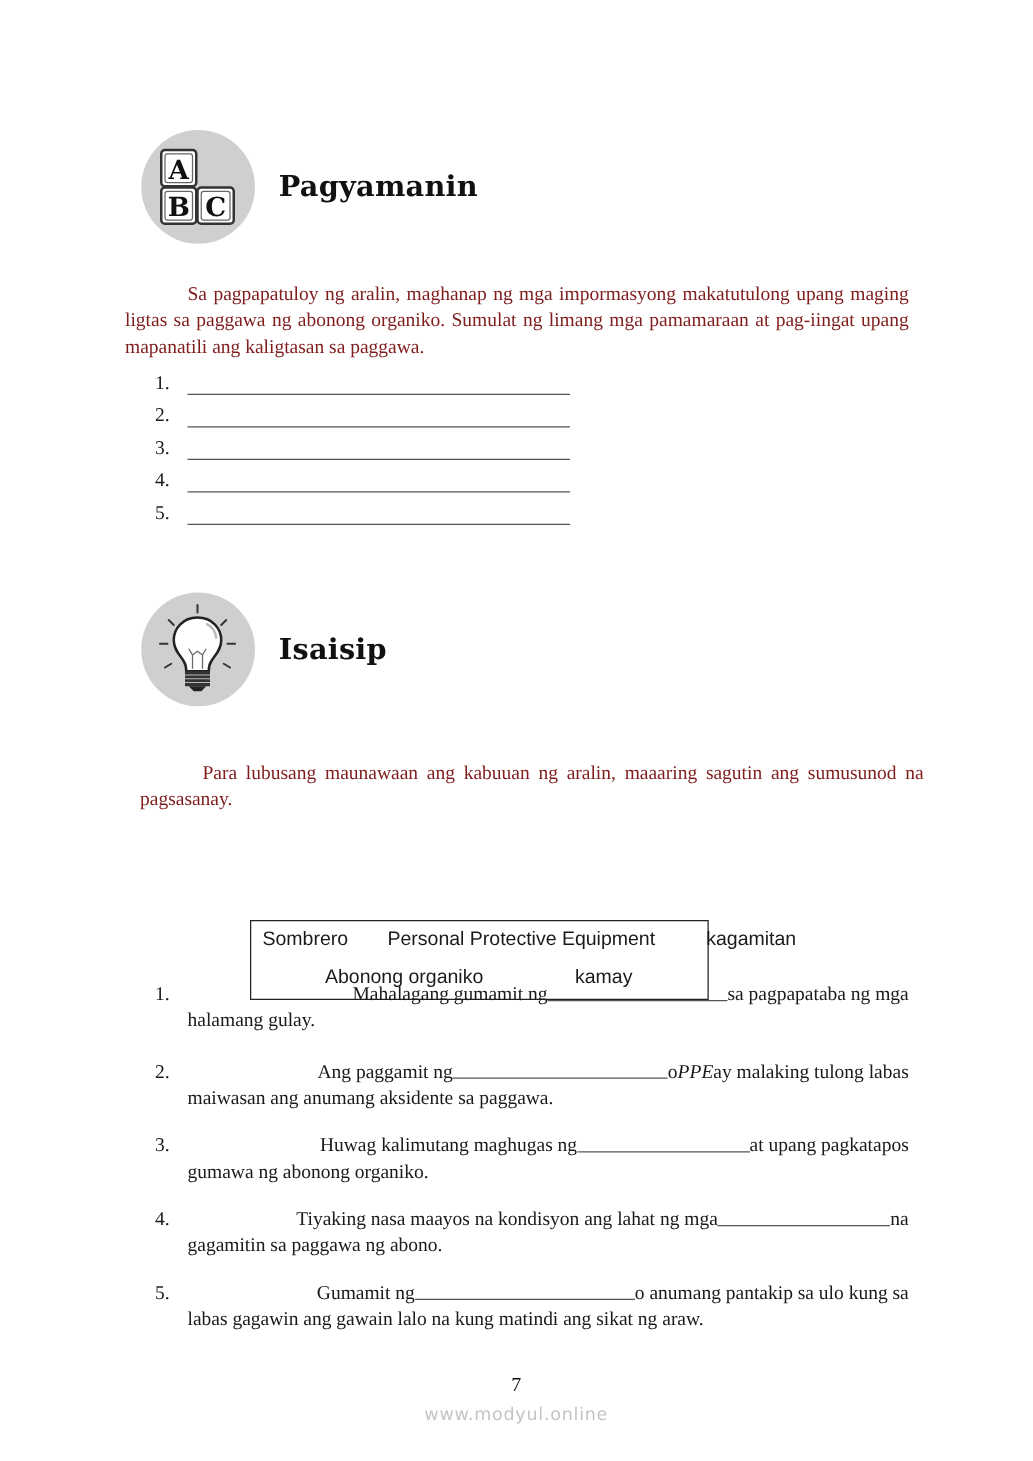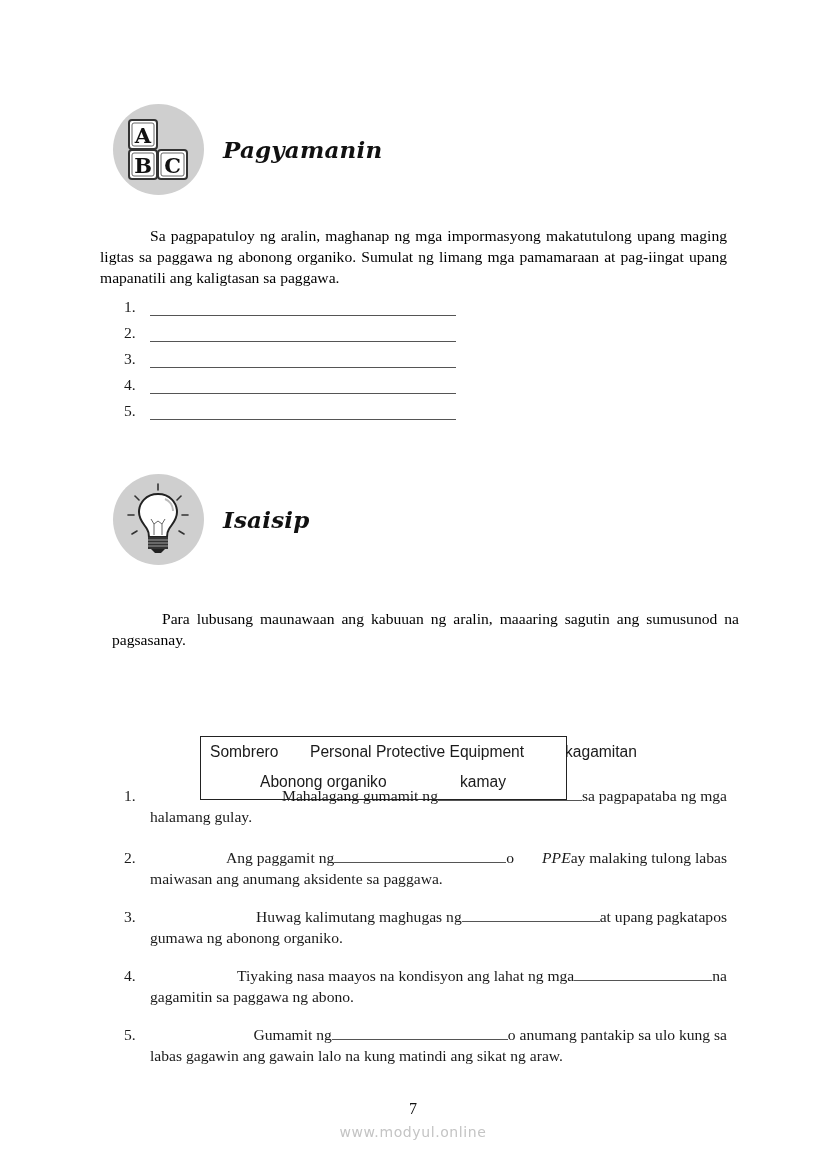--- a/index.html
+++ b/index.html
@@ -10,29 +10,29 @@
     }
     .page { position: absolute; left: 0; top: 0; width: 826px; height: 1169px; }
 
     .section-head { position: absolute; left: 113px; height: 92px; width: 400px; }
     .icon-circle {
       position: absolute; left: 0; top: 0; width: 91px; height: 91px;
       border-radius: 50%; background: #cfcfcf;
     }
     .icon-circle svg { position: absolute; left: 0; top: 0; }
     .section-title {
-      position: absolute; left: 110px; font-style: italic; font-weight: bold;
+      position: absolute; left: 110px; font-weight: bold;
       font-size: 23px; color: #111; letter-spacing: 0.2px;
       font-family: "DejaVu Serif", serif;
     }
 
     .para {
       position: absolute; left: 100px; width: 627px;
       font-family: "Liberation Serif", serif; font-size: 15.6px; line-height: 21px;
-      text-align: justify; color: #000000;
+      text-align: justify; color: #7f1d1d;
     }
     .indent { text-indent: 50px; }
 
     .blank-list { position: absolute; left: 124px; top: 298px; }
     .blank-row { position: relative; height: 26px; width: 340px; }
     .blank-num {
       position: absolute; left: 0; top: 0;
       font-family: "Liberation Serif", serif; font-size: 15.6px;
     }
     .blank-line {
@@ -58,21 +58,21 @@
     .q-item {
       position: absolute; left: 0; width: 603px;
       font-family: "Liberation Serif", serif; font-size: 15.6px; line-height: 21px;
     }
     .q-num { position: absolute; left: 0; top: 0; }
     .q-text { margin-left: 26px; text-align: justify; text-align-last: left; }
     .q-line1 { display: flex; justify-content: flex-end; white-space: nowrap; }
     .fill {
       display: inline-block; border-bottom: 1px solid #555; height: 15px; vertical-align: baseline;
     }
-    .it { font-style: italic; margin-left: 28px; }
+    .it { font-style: italic; }
 
     .page-num {
       position: absolute; left: 0; width: 826px; top: 1100px; text-align: center;
       font-family: "Liberation Serif", serif; font-size: 16px; color: #111;
     }
     .watermark {
       position: absolute; left: 0; width: 826px; top: 1124px; text-align: center;
       font-family: "DejaVu Sans", sans-serif; font-size: 14px; color: #c4c4c4; letter-spacing: 0.6px;
     }
   </style>

